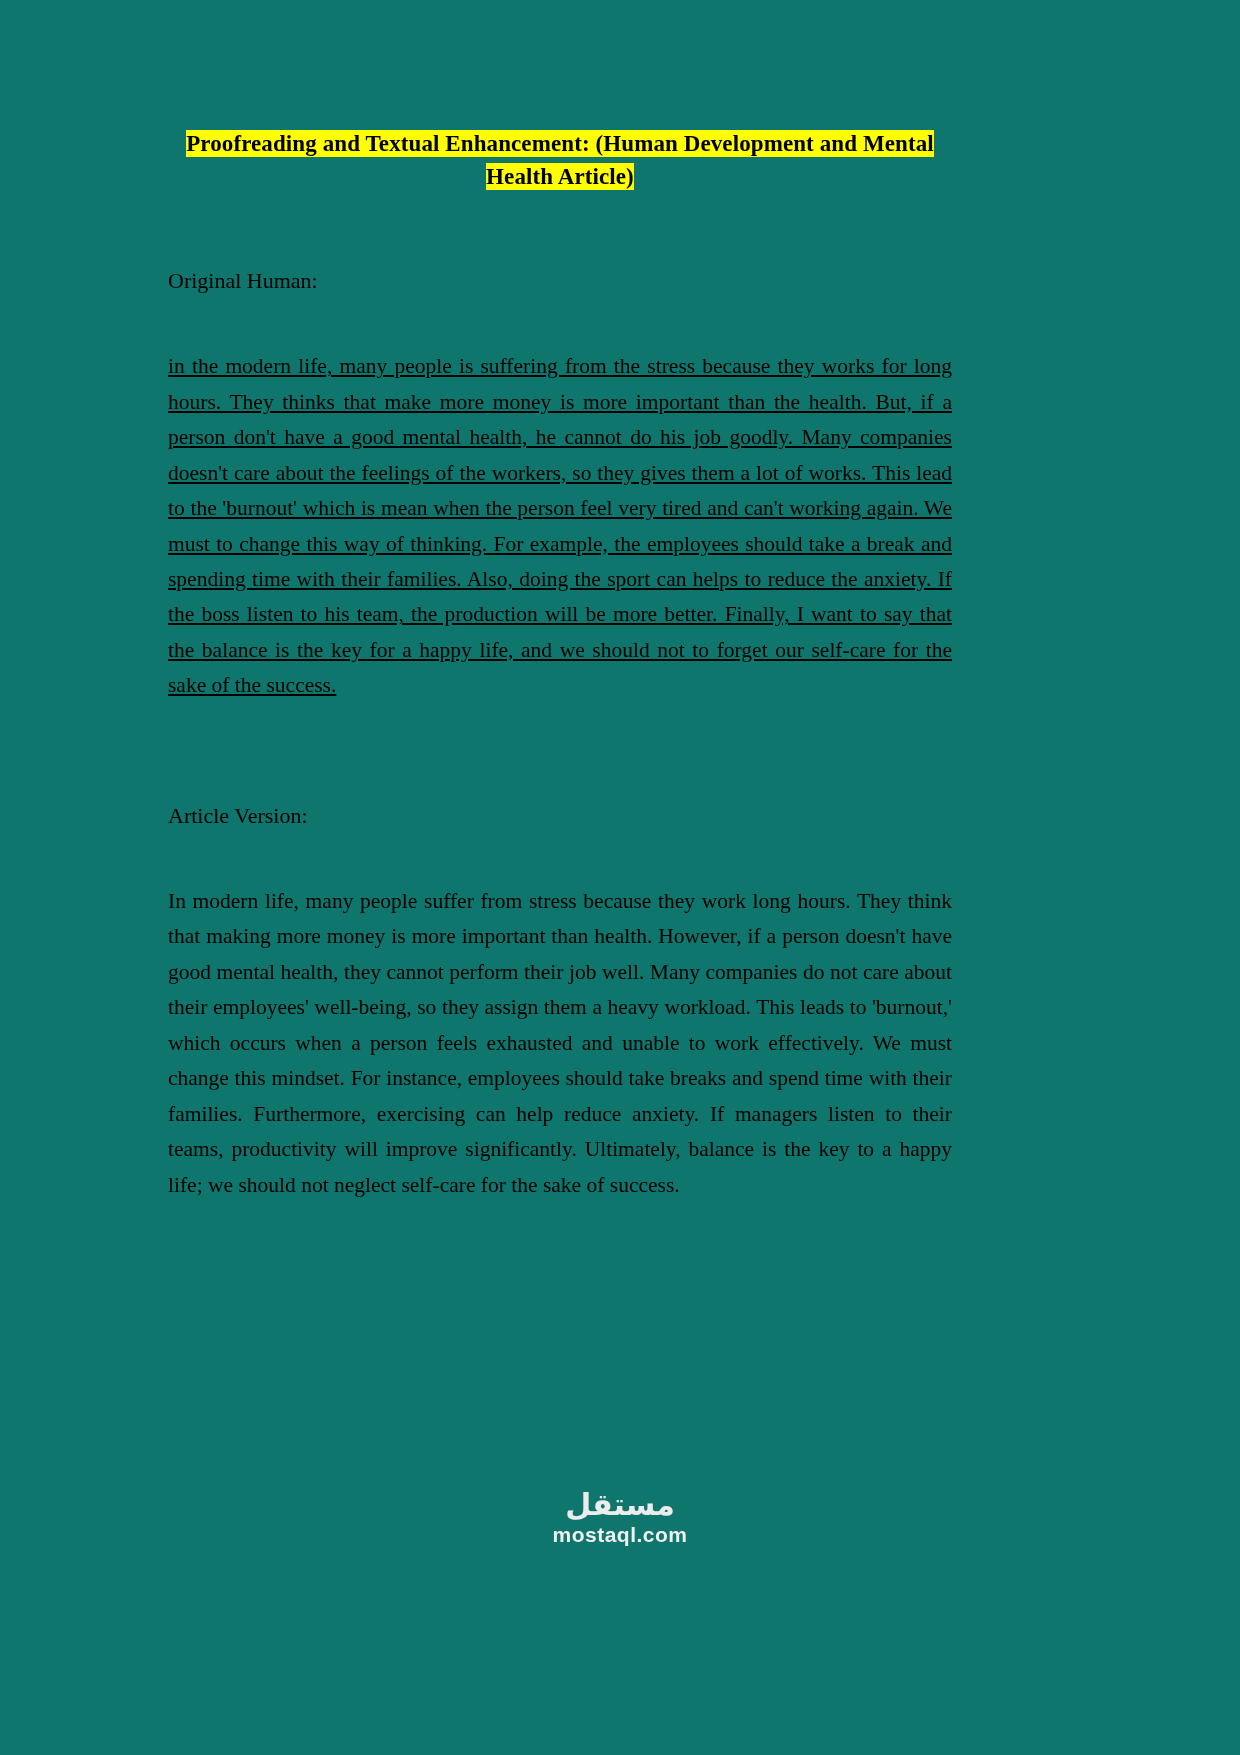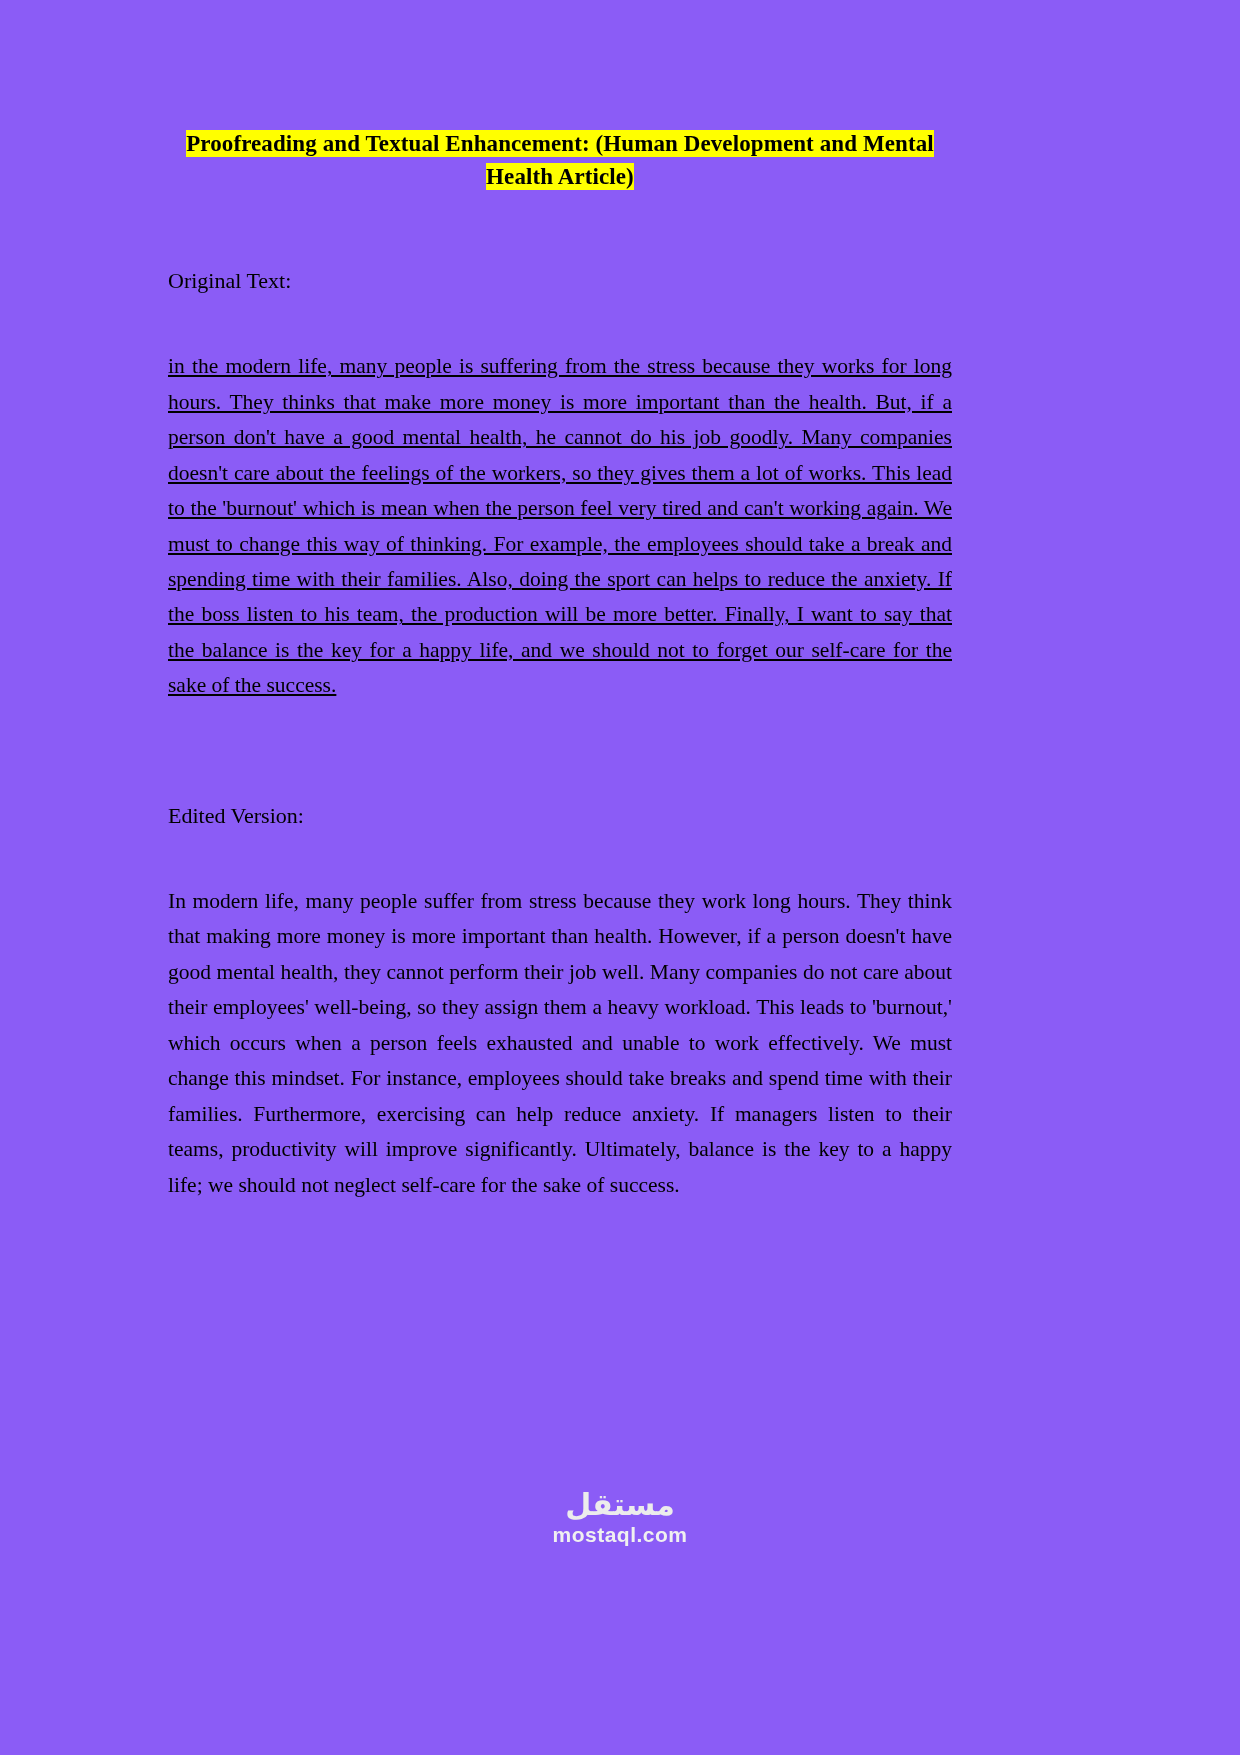--- a/index.html
+++ b/index.html
@@ -9,21 +9,21 @@
   }
   body {
     font-family: "Liberation Serif", "DejaVu Serif", serif;
     color: #000000;
   }
   .page {
     position: relative;
     width: 1240px;
     height: 1755px;
     margin: 0 auto;
-    background: #8b5cf6;
+    background: #0f766e;
     overflow: hidden;
   }
   .content {
     position: absolute;
     left: 168px;
     top: 0;
     width: 784px;
   }
   .doc-title {
     margin: 0;
@@ -98,25 +98,25 @@
 </style>
 </head>
 <body>
 
 <div class="page">
 
   <div class="content">
 
     <h1 class="doc-title"><span class="hl">Proofreading and Textual Enhancement: (Human Development and Mental Health Article)</span></h1>
 
-    <p class="section-label label-original">Original Text:</p>
+    <p class="section-label label-original">Original Human:</p>
 
     <p class="body-para para-original">in the modern life, many people is suffering from the stress because they works for long hours. They thinks that make more money is more important than the health. But, if a person don't have a good mental health, he cannot do his job goodly. Many companies doesn't care about the feelings of the workers, so they gives them a lot of works. This lead to the 'burnout' which is mean when the person feel very tired and can't working again. We must to change this way of thinking. For example, the employees should take a break and spending time with their families. Also, doing the sport can helps to reduce the anxiety. If the boss listen to his team, the production will be more better. Finally, I want to say that the balance is the key for a happy life, and we should not to forget our self-care for the sake of the success.</p>
 
-    <p class="section-label label-edited">Edited Version:</p>
+    <p class="section-label label-edited">Article Version:</p>
 
     <p class="body-para para-edited">In modern life, many people suffer from stress because they work long hours. They think that making more money is more important than health. However, if a person doesn't have good mental health, they cannot perform their job well. Many companies do not care about their employees' well-being, so they assign them a heavy workload. This leads to 'burnout,' which occurs when a person feels exhausted and unable to work effectively. We must change this mindset. For instance, employees should take breaks and spend time with their families. Furthermore, exercising can help reduce anxiety. If managers listen to their teams, productivity will improve significantly. Ultimately, balance is the key to a happy life; we should not neglect self-care for the sake of success.</p>
 
   </div>
 
   <div class="watermark">
     <div class="watermark-ar">مستقل</div>
     <div class="watermark-en">mostaql.com</div>
   </div>
 

